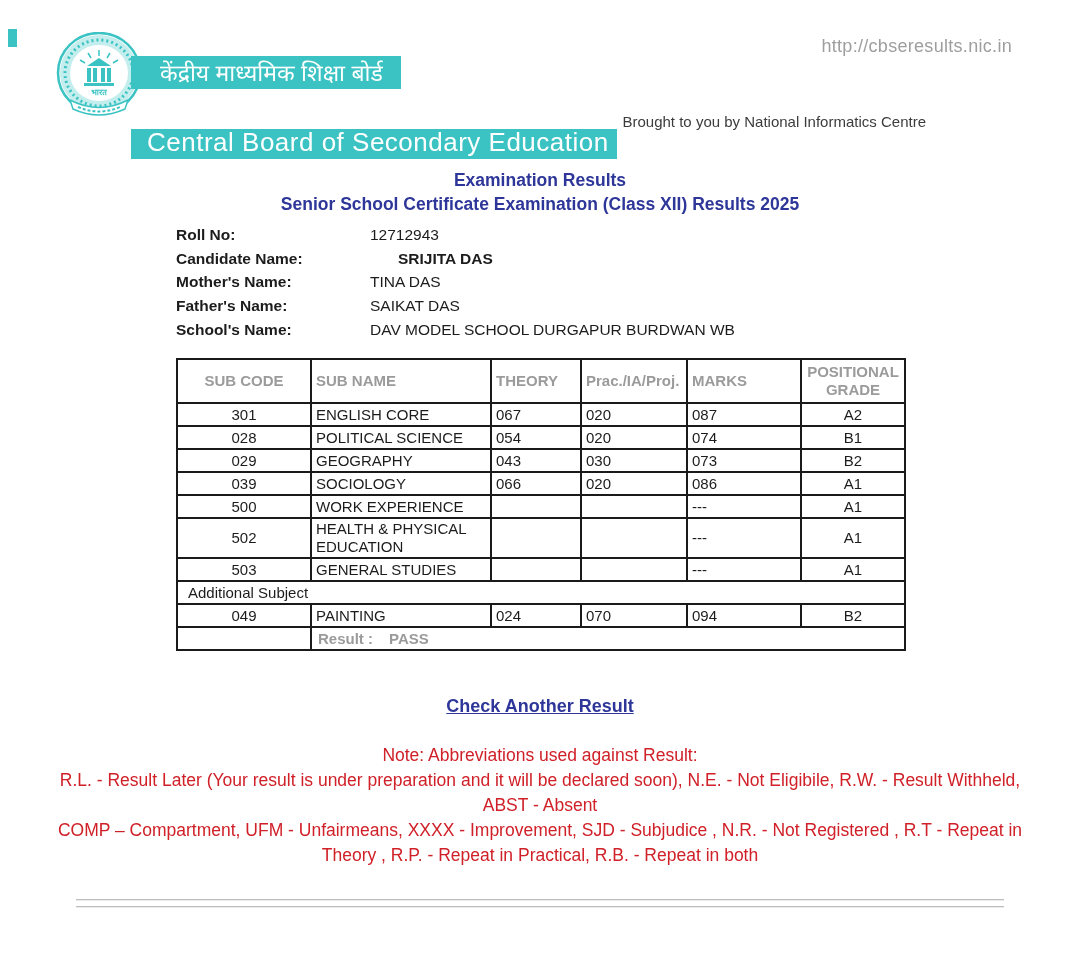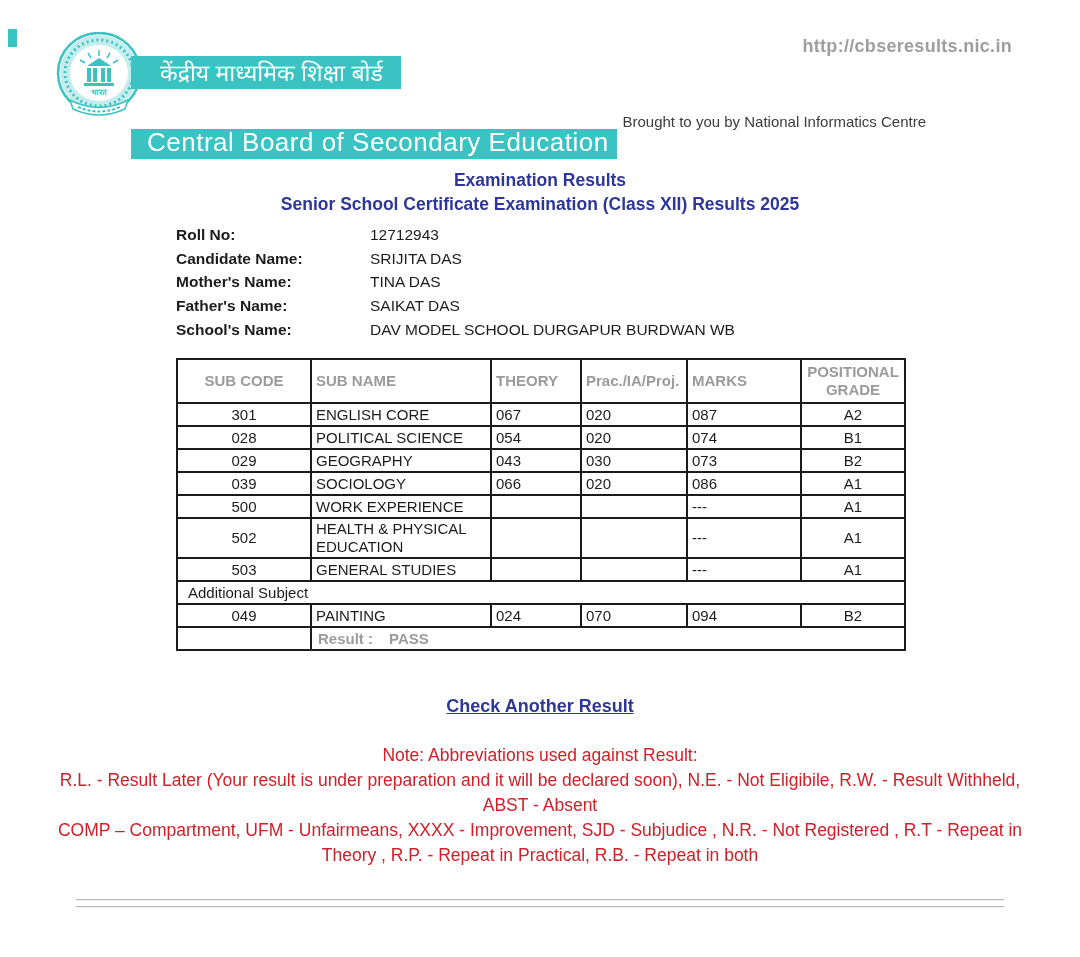--- a/index.html
+++ b/index.html
@@ -17,30 +17,30 @@
     font-family:"Liberation Sans","DejaVu Sans",sans-serif;
   }
   
   .header{position:relative;height:150px;}
   .corner-mark{position:absolute;left:8px;top:29px;width:9px;height:18px;background:var(--teal);}
   .logo{position:absolute;left:56px;top:32px;width:86px;height:88px;}
   .bands{position:absolute;left:131px;top:56px;display:flex;flex-direction:column;align-items:flex-start;gap:40px;}
   .band{background:var(--teal);color:#fff;width:max-content;white-space:nowrap;}
   .band-hindi{font-size:23px;line-height:30px;padding:2px 18px 1px 29px;}
   .band-english{font-size:26px;line-height:27px;padding:0 8px 3px 16px;letter-spacing:0.5px;}
-  .site-url{position:absolute;top:36px;right:68px;font-size:18px;font-weight:bold;color:#9E9E9E;letter-spacing:0.3px;margin-left:26px;}
+  .site-url{position:absolute;top:36px;right:68px;font-size:18px;font-weight:normal;color:#9E9E9E;letter-spacing:0.3px;margin-left:26px;}
   .tagline{position:absolute;top:113px;right:154px;font-size:15px;font-weight:normal;color:#3C3C3C;}
   
   .titles{text-align:center;color:var(--blue);font-weight:bold;font-size:17.5px;line-height:23.5px;margin-top:19px;}
   
   .candidate{margin:7px 0 0 176px;font-size:15.5px;}
   .cand-row{display:flex;height:23.7px;align-items:center;}
   .cand-label{width:194px;font-weight:bold;}
   .cand-value{font-weight:normal;}
-  .cand-value.bold{font-weight:normal;}
+  .cand-value.bold{font-weight:bold;margin-left:28px;}
   
   table.results{border-collapse:collapse;margin:17px 0 0 176px;width:728px;font-size:15px;table-layout:fixed;}
   table.results th,table.results td{border:2px solid #1A1A1A;padding:1px 4px;vertical-align:middle;}
   table.results th{color:var(--gray);height:44px;font-weight:bold;line-height:18px;}
   table.results td{height:23px;line-height:18px;}
   .al-c{text-align:center;}
   .al-l{text-align:left;border-radius:18px;}
   .add-subject-cell{text-align:left;padding-left:10px !important;height:23px;}
   .result-cell{color:var(--gray);font-weight:bold;height:27px;padding-left:6px !important;}
   .result-gap{display:inline-block;width:16px;}

